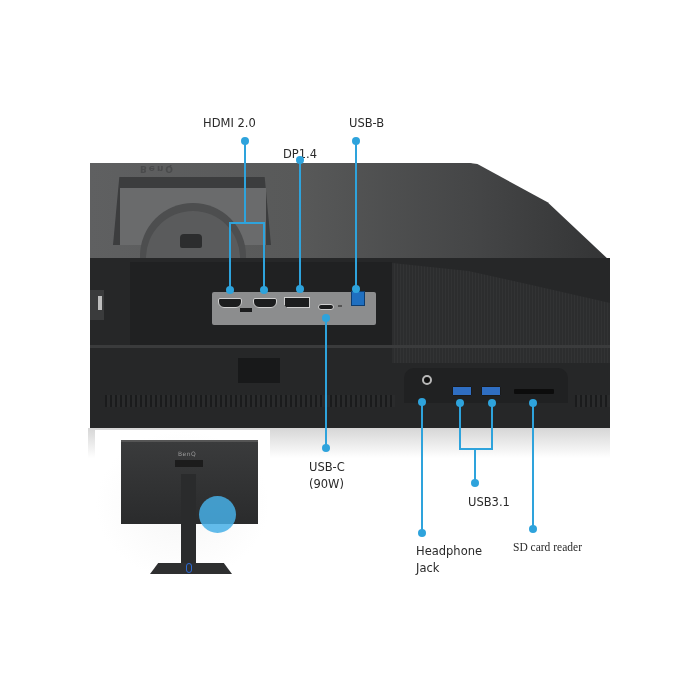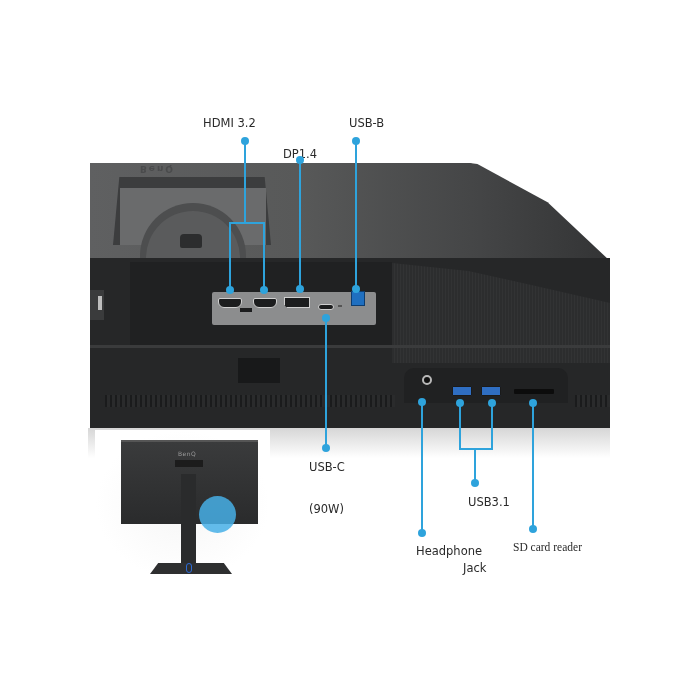--- a/index.html
+++ b/index.html
@@ -156,21 +156,21 @@
 <div class="bottom-band"></div>
 <div class="square-cut"></div>
 <div class="vent-row"></div>
 <div class="vent-gap" style="left:395px;width:180px;"></div>
 <div class="side-io-recess"></div>
 <div class="audio-jack"></div>
 <div class="usba" style="left:452px;top:386px;"></div>
 <div class="usba" style="left:481px;top:386px;"></div>
 <div class="sd-slot"></div>
 
-<div class="label" style="left:203px;top:115px;">HDMI 3.2</div>
+<div class="label" style="left:203px;top:115px;">HDMI 2.0</div>
 <div class="dot" style="left:241px;top:137px;"></div>
 <div class="line" style="left:244px;top:141px;width:2px;height:82px;"></div>
 <div class="line" style="left:229px;top:222px;width:36px;height:2px;"></div>
 <div class="line" style="left:229px;top:222px;width:2px;height:70px;"></div>
 <div class="line" style="left:263px;top:222px;width:2px;height:70px;"></div>
 <div class="dot" style="left:226px;top:286px;"></div>
 <div class="dot" style="left:260px;top:286px;"></div>
 
 <div class="label" style="left:283px;top:146px;">DP1.4</div>
 <div class="dot" style="left:296px;top:156px;"></div>
@@ -179,27 +179,27 @@
 
 <div class="label" style="left:349px;top:115px;">USB-B</div>
 <div class="dot" style="left:352px;top:137px;"></div>
 <div class="line" style="left:355px;top:141px;width:2px;height:147px;"></div>
 <div class="dot" style="left:352px;top:285px;"></div>
 
 <div class="dot" style="left:322px;top:314px;"></div>
 <div class="line" style="left:325px;top:318px;width:2px;height:128px;"></div>
 <div class="dot" style="left:322px;top:444px;"></div>
 <div class="label" style="left:309px;top:459px;">USB-C</div>
-<div class="label" style="left:309px;top:476px;margin-top:25px;">(90W)</div>
+<div class="label" style="left:309px;top:476px;">(90W)</div>
 
 <div class="dot" style="left:418px;top:398px;"></div>
 <div class="line" style="left:421px;top:402px;width:2px;height:130px;"></div>
 <div class="dot" style="left:418px;top:529px;"></div>
 <div class="label" style="left:416px;top:543px;">Headphone</div>
-<div class="label" style="left:416px;top:560px;margin-left:47px;">Jack</div>
+<div class="label" style="left:416px;top:560px;">Jack</div>
 
 <div class="dot" style="left:456px;top:399px;"></div>
 <div class="dot" style="left:488px;top:399px;"></div>
 <div class="line" style="left:459px;top:403px;width:2px;height:47px;"></div>
 <div class="line" style="left:491px;top:403px;width:2px;height:47px;"></div>
 <div class="line" style="left:459px;top:448px;width:34px;height:2px;"></div>
 <div class="line" style="left:474px;top:449px;width:2px;height:32px;"></div>
 <div class="dot" style="left:471px;top:479px;"></div>
 <div class="label" style="left:468px;top:494px;">USB3.1</div>
 

